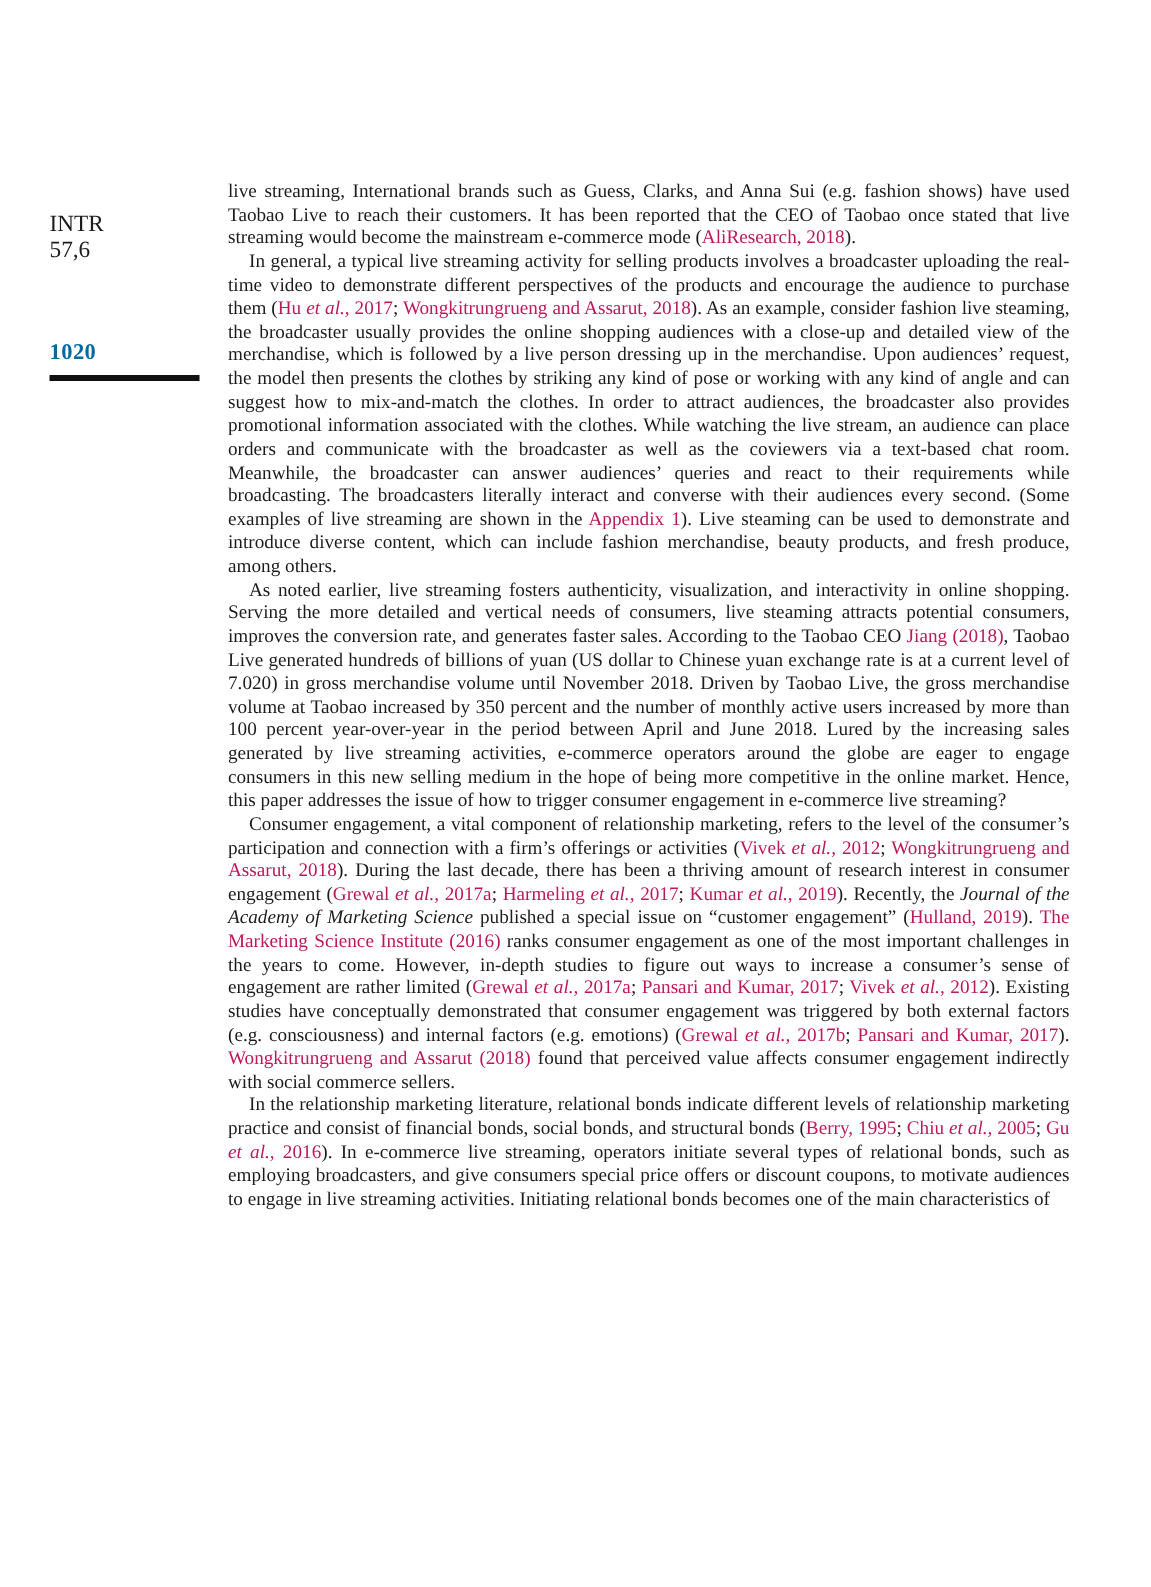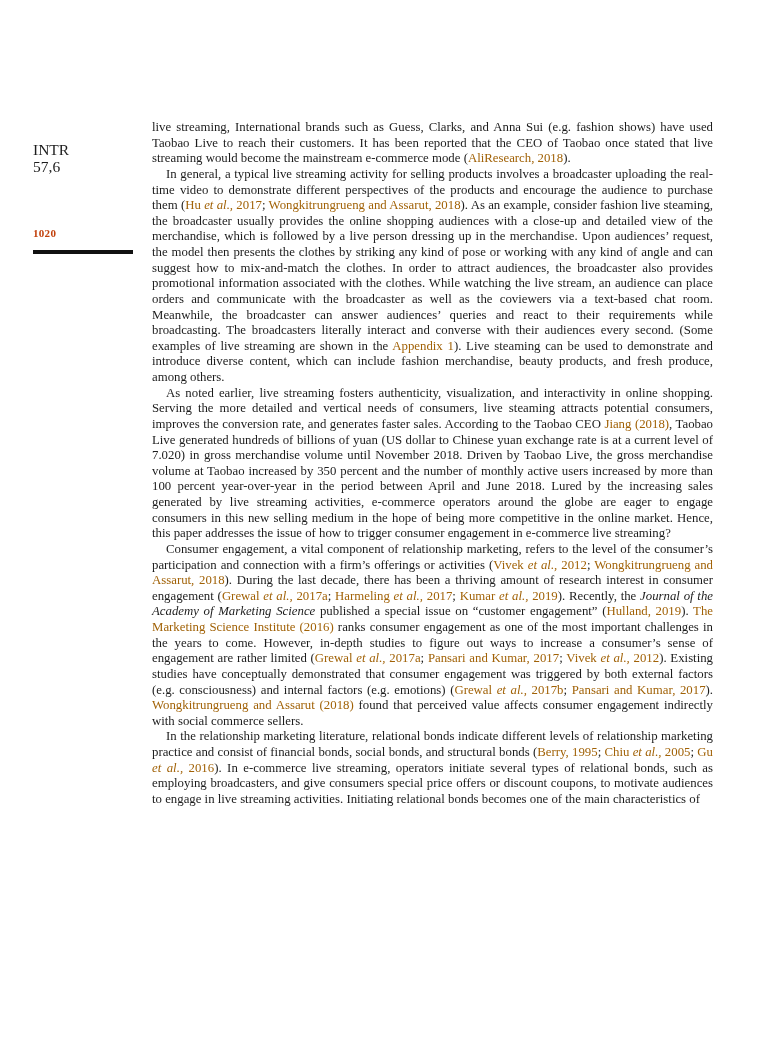--- a/index.html
+++ b/index.html
@@ -12,37 +12,37 @@
     overflow: hidden;
   }
   .sidebar {
     position: absolute; left: 33px; top: 121px; margin-top: 21px;
   }
   .journal-code {
     font-size: 15.5px; line-height: 16.5px; color: #1c1c1c;
   }
   .page-number {
     position: absolute; left: 33px; top: 227px;
-    font-size: 11px; font-weight: bold; color: #c2410c;
+    font-size: 15px; font-weight: bold; color: #0369a1;
     letter-spacing: 0.3px;
   }
   .page-rule {
     position: absolute; left: 33px; top: 250px;
     width: 100px; height: 3.6px; background: #111;
   }
   .article {
     position: absolute; left: 152px; top: 120px;
     width: 561px;
     font-size: 12.8px; line-height: 15.62px;
     text-align: justify;
     color: #1c1c1c;
   }
   .article p { margin: 0; padding: 0; }
   .article p.indent { text-indent: 14px; }
-  .link { color: #a16207; cursor: pointer; }
+  .link { color: #be185d; cursor: pointer; }
   em { }
 </style>
 </head>
 <body>
 
 <div class="sidebar">
   <div class="journal-code">INTR</div>
   <div class="journal-code">57,6</div>
 </div>
 

